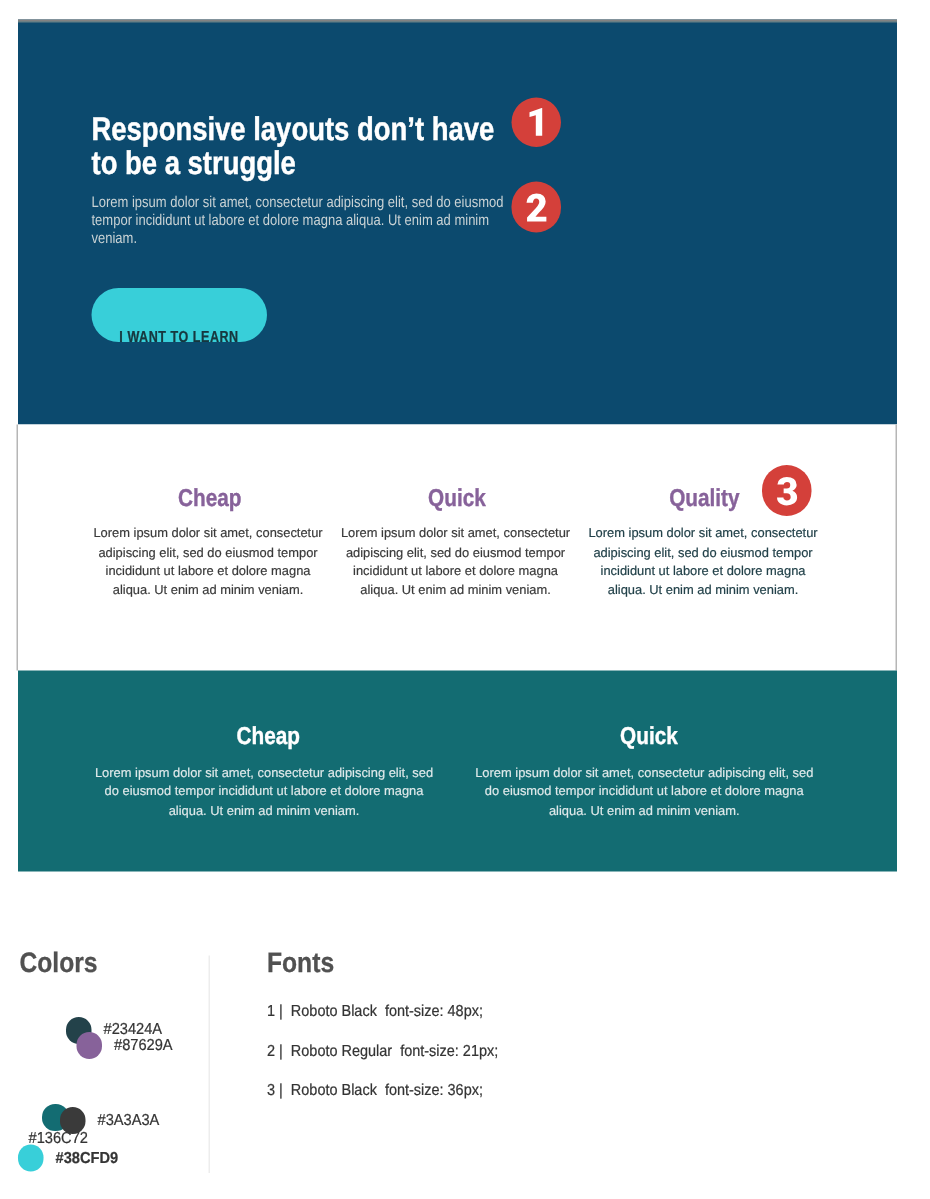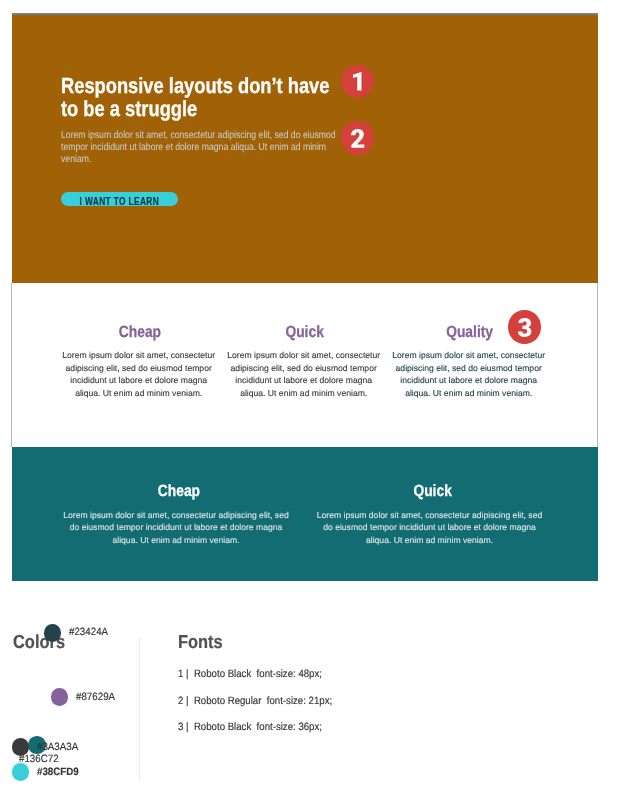--- a/index.html
+++ b/index.html
@@ -8,44 +8,44 @@
     background: #ffffff;
     font-family: "Liberation Sans", sans-serif;
     -webkit-font-smoothing: antialiased;
     text-rendering: geometricPrecision;
   }
   .page { position: relative; width: 620px; height: 799px; overflow: hidden; }
 
   
   .hero {
     position: absolute; left: 11.5px; top: 13px; width: 586px; height: 270.4px;
-    background: #a16207;
+    background: #0c4a6e;
   }
   .hero-topline {
     position: absolute; left: 0; top: 0; width: 100%; height: 1px; background: #828282;
   }
   .hero-topline2 {
     position: absolute; left: 0; top: 1px; width: 100%; height: 1px; background: #6b8085;
   }
   .hero-heading {
     position: absolute; left: 49.7px; top: 61px; width: 332px;
     font-size: 21.9px; font-weight: 700; color: #ffffff; line-height: 23px;
     letter-spacing: 0px; -webkit-text-stroke: 0.3px #ffffff;
     transform: scaleX(0.836); transform-origin: 0 0;
   }
   .hero-body {
     position: absolute; left: 49.5px; top: 117px; width: 330px;
     font-size: 10.3px; font-weight: 400; color: #c9d2d4; line-height: 12.05px;
     transform: scaleX(0.842); transform-origin: 0 0;
   }
   .btn {
-    position: absolute; left: 49.5px; top: 179.4px; width: 116.5px; height: 14px;
+    position: absolute; left: 49.5px; top: 179.4px; width: 116.5px; height: 36px;
     background: #38CFD9; border-radius: 999px; border: none; cursor: pointer; padding: 0;
     font-family: "Liberation Sans", sans-serif; overflow: hidden;
-    display: flex; align-items: center; justify-content: center;
+    display: flex; align-items: flex-end; justify-content: center;
   }
 
   .btn-label {
     color: #17373f; font-size: 10.6px; font-weight: 700; letter-spacing: 0.45px; -webkit-text-stroke: 0.2px #17373f;
     line-height: 1; display: inline-block; transform: scaleX(0.79);
     white-space: nowrap; position: relative; top: 2.1px;
   }
   .badge {
     position: absolute; width: 33.5px; height: 33.5px; border-radius: 50%;
     background: #D4403A;
@@ -180,33 +180,33 @@
       <h3><span>Quick</span></h3>
       <p>Lorem ipsum dolor sit amet, consectetur adipiscing elit, sed do eiusmod tempor incididunt ut labore et dolore magna aliqua. Ut enim ad minim veniam.</p>
     </div>
   </section>
 
   <footer class="footer">
     <div class="foot-title colors-title">Colors</div>
     <div class="foot-title fonts-title">Fonts</div>
     <div class="divider"></div>
     <div id="swatches">
-        <div class="swatch-row" style="top: 624px; padding-left: 32px;">
+        <div class="swatch-row" style="top: 678px; padding-left: 32px;">
           <span class="sw" style="background: rgb(35, 66, 74);"></span>
           <span class="sw-label">#23424A</span>
         </div>
         <div class="swatch-row" style="top: 688.2px; padding-left: 39px;">
           <span class="sw" style="background: rgb(135, 98, 154);"></span>
           <span class="sw-label">#87629A</span>
         </div>
         <div class="swatch-row" style="top: 736px; flex-direction: column;">
           <span class="sw" style="background: rgb(19, 108, 114);"></span>
           <span class="sw-label">#136C72</span>
         </div>
-        <div class="swatch-row" style="top: 738.2px;">
+        <div class="swatch-row" style="top: 738.2px; margin-left: 28px;">
           <span class="sw" style="background: rgb(58, 58, 58);"></span>
           <span class="sw-label">#3A3A3A</span>
         </div>
         <div class="swatch-row" style="top: 763.2px; font-weight: bold;">
           <span class="sw" style="background: rgb(56, 207, 217);"></span>
           <span class="sw-label">#38CFD9</span>
         </div>
       </div>
     <div id="fontrows">
         <div class="font-row" style="top: 668.6px;">1 |  Roboto Black  font-size: 48px;</div>

